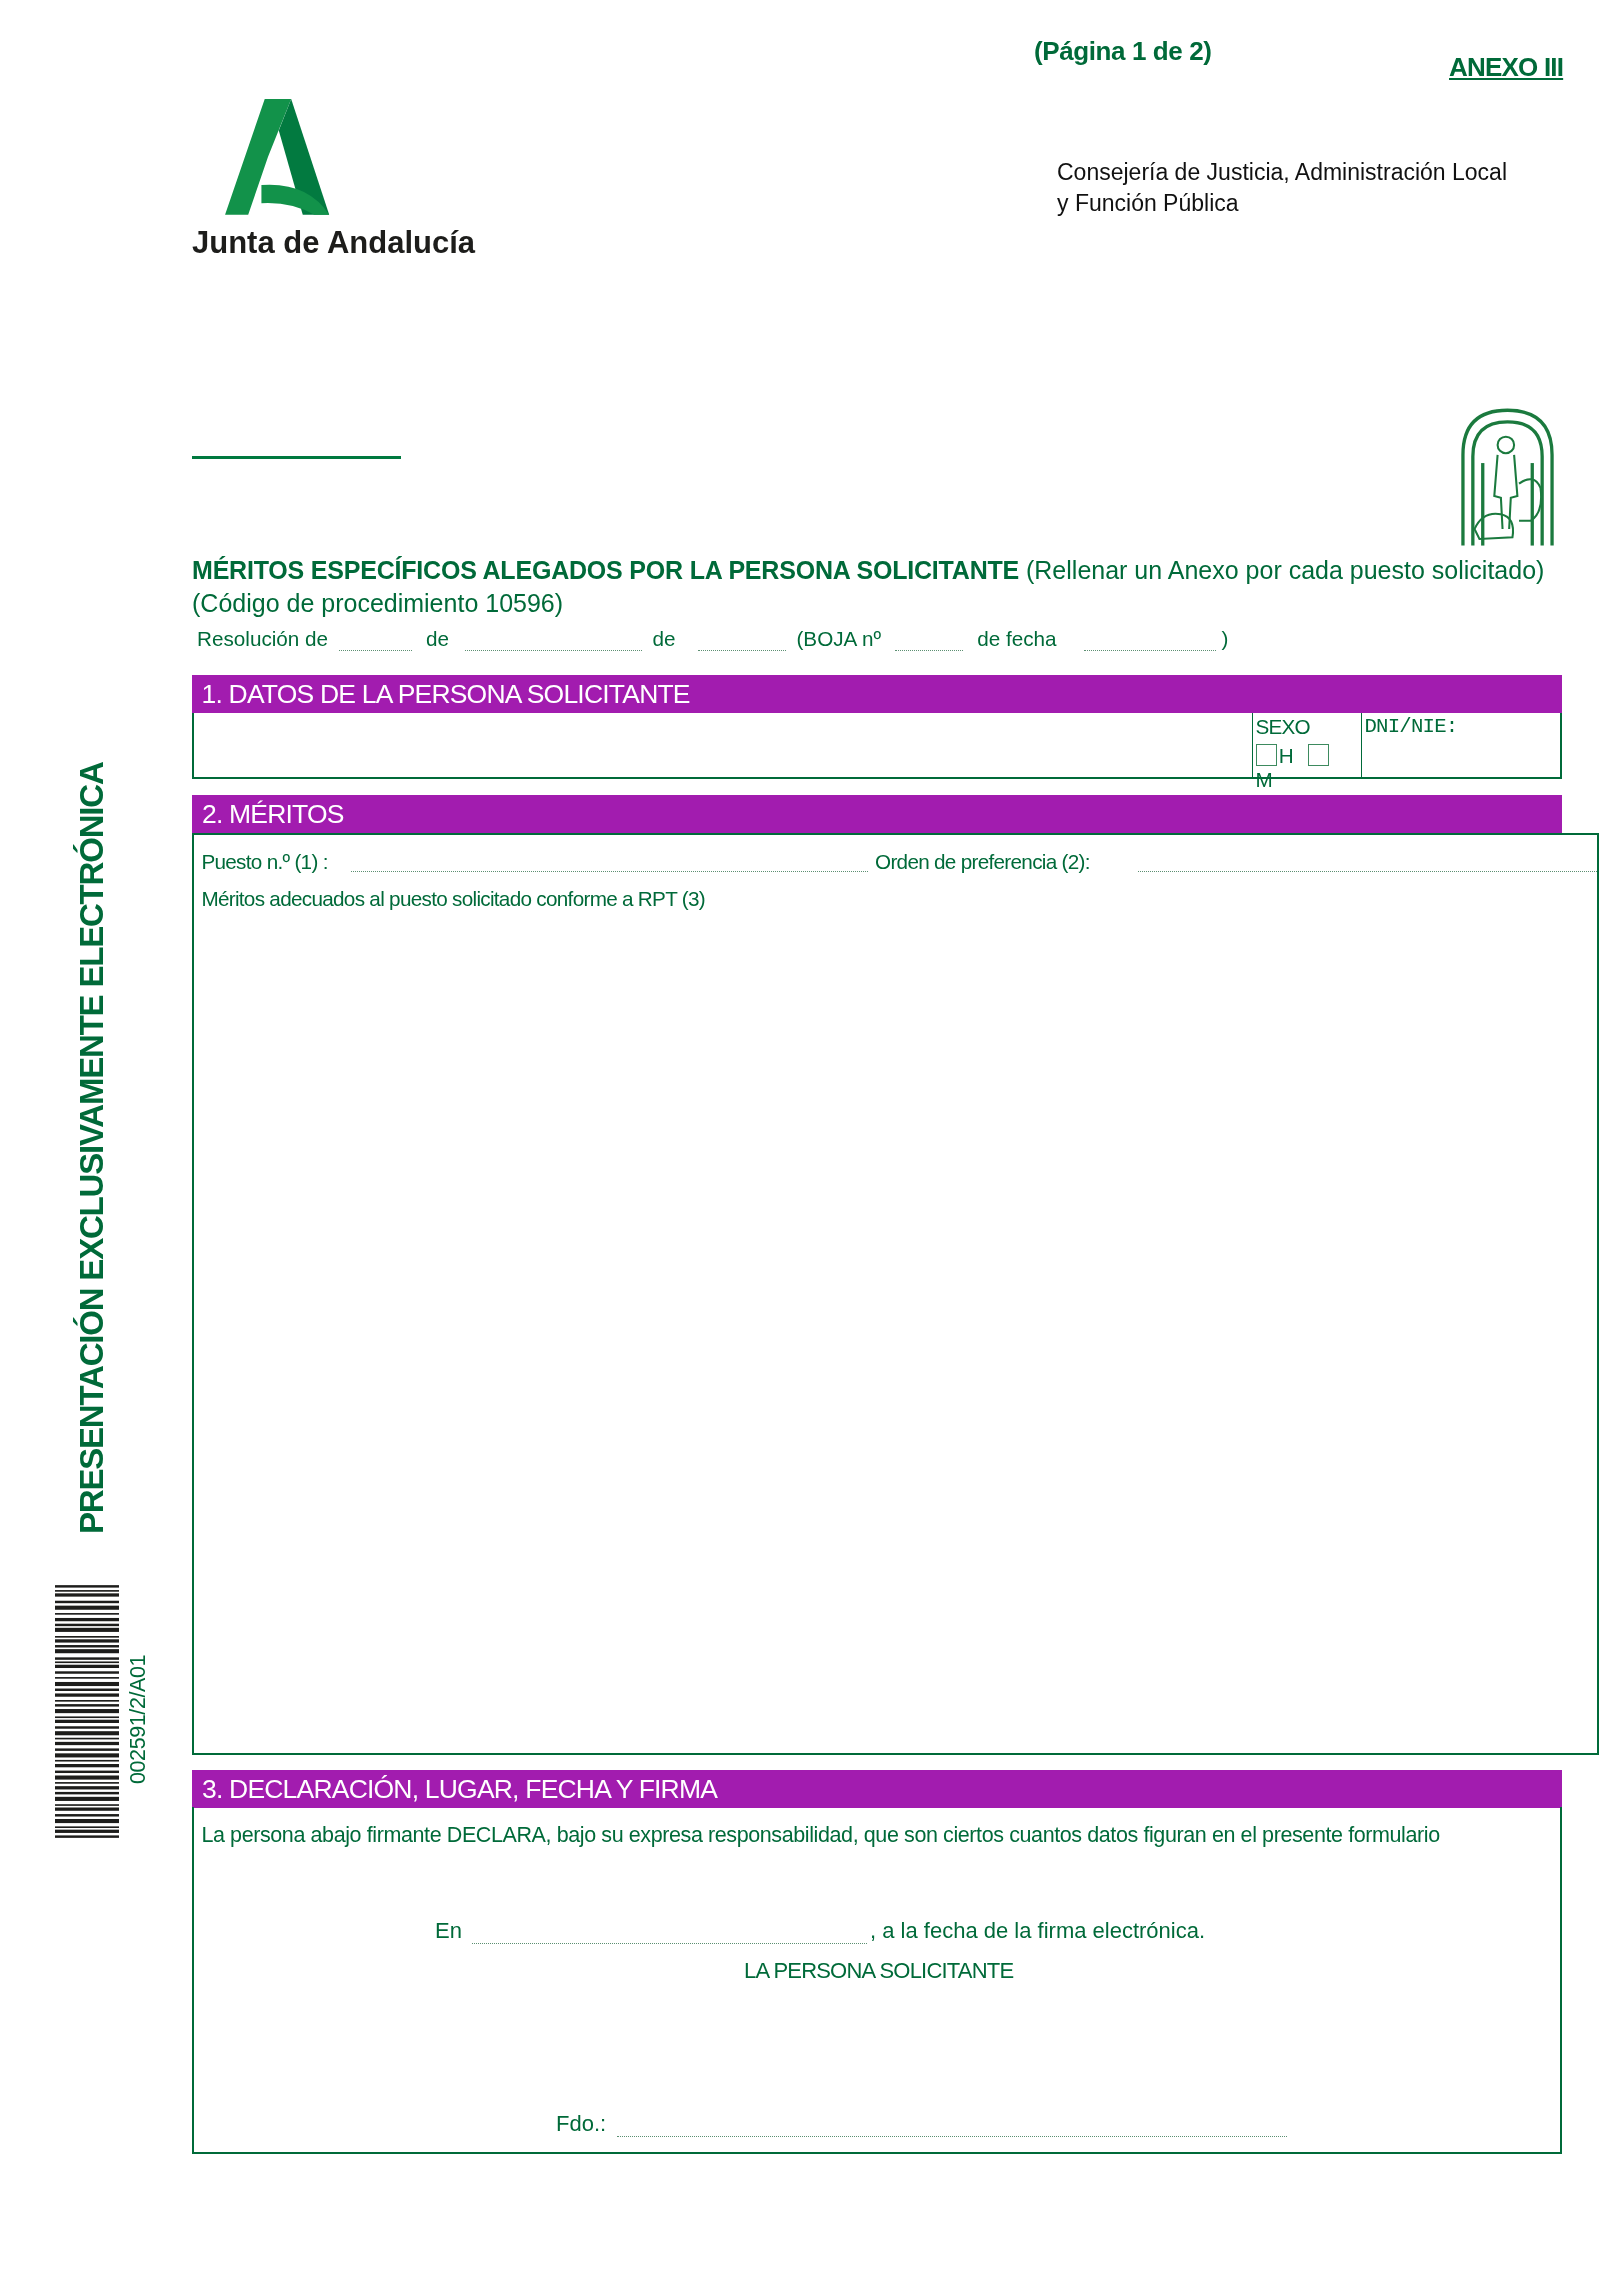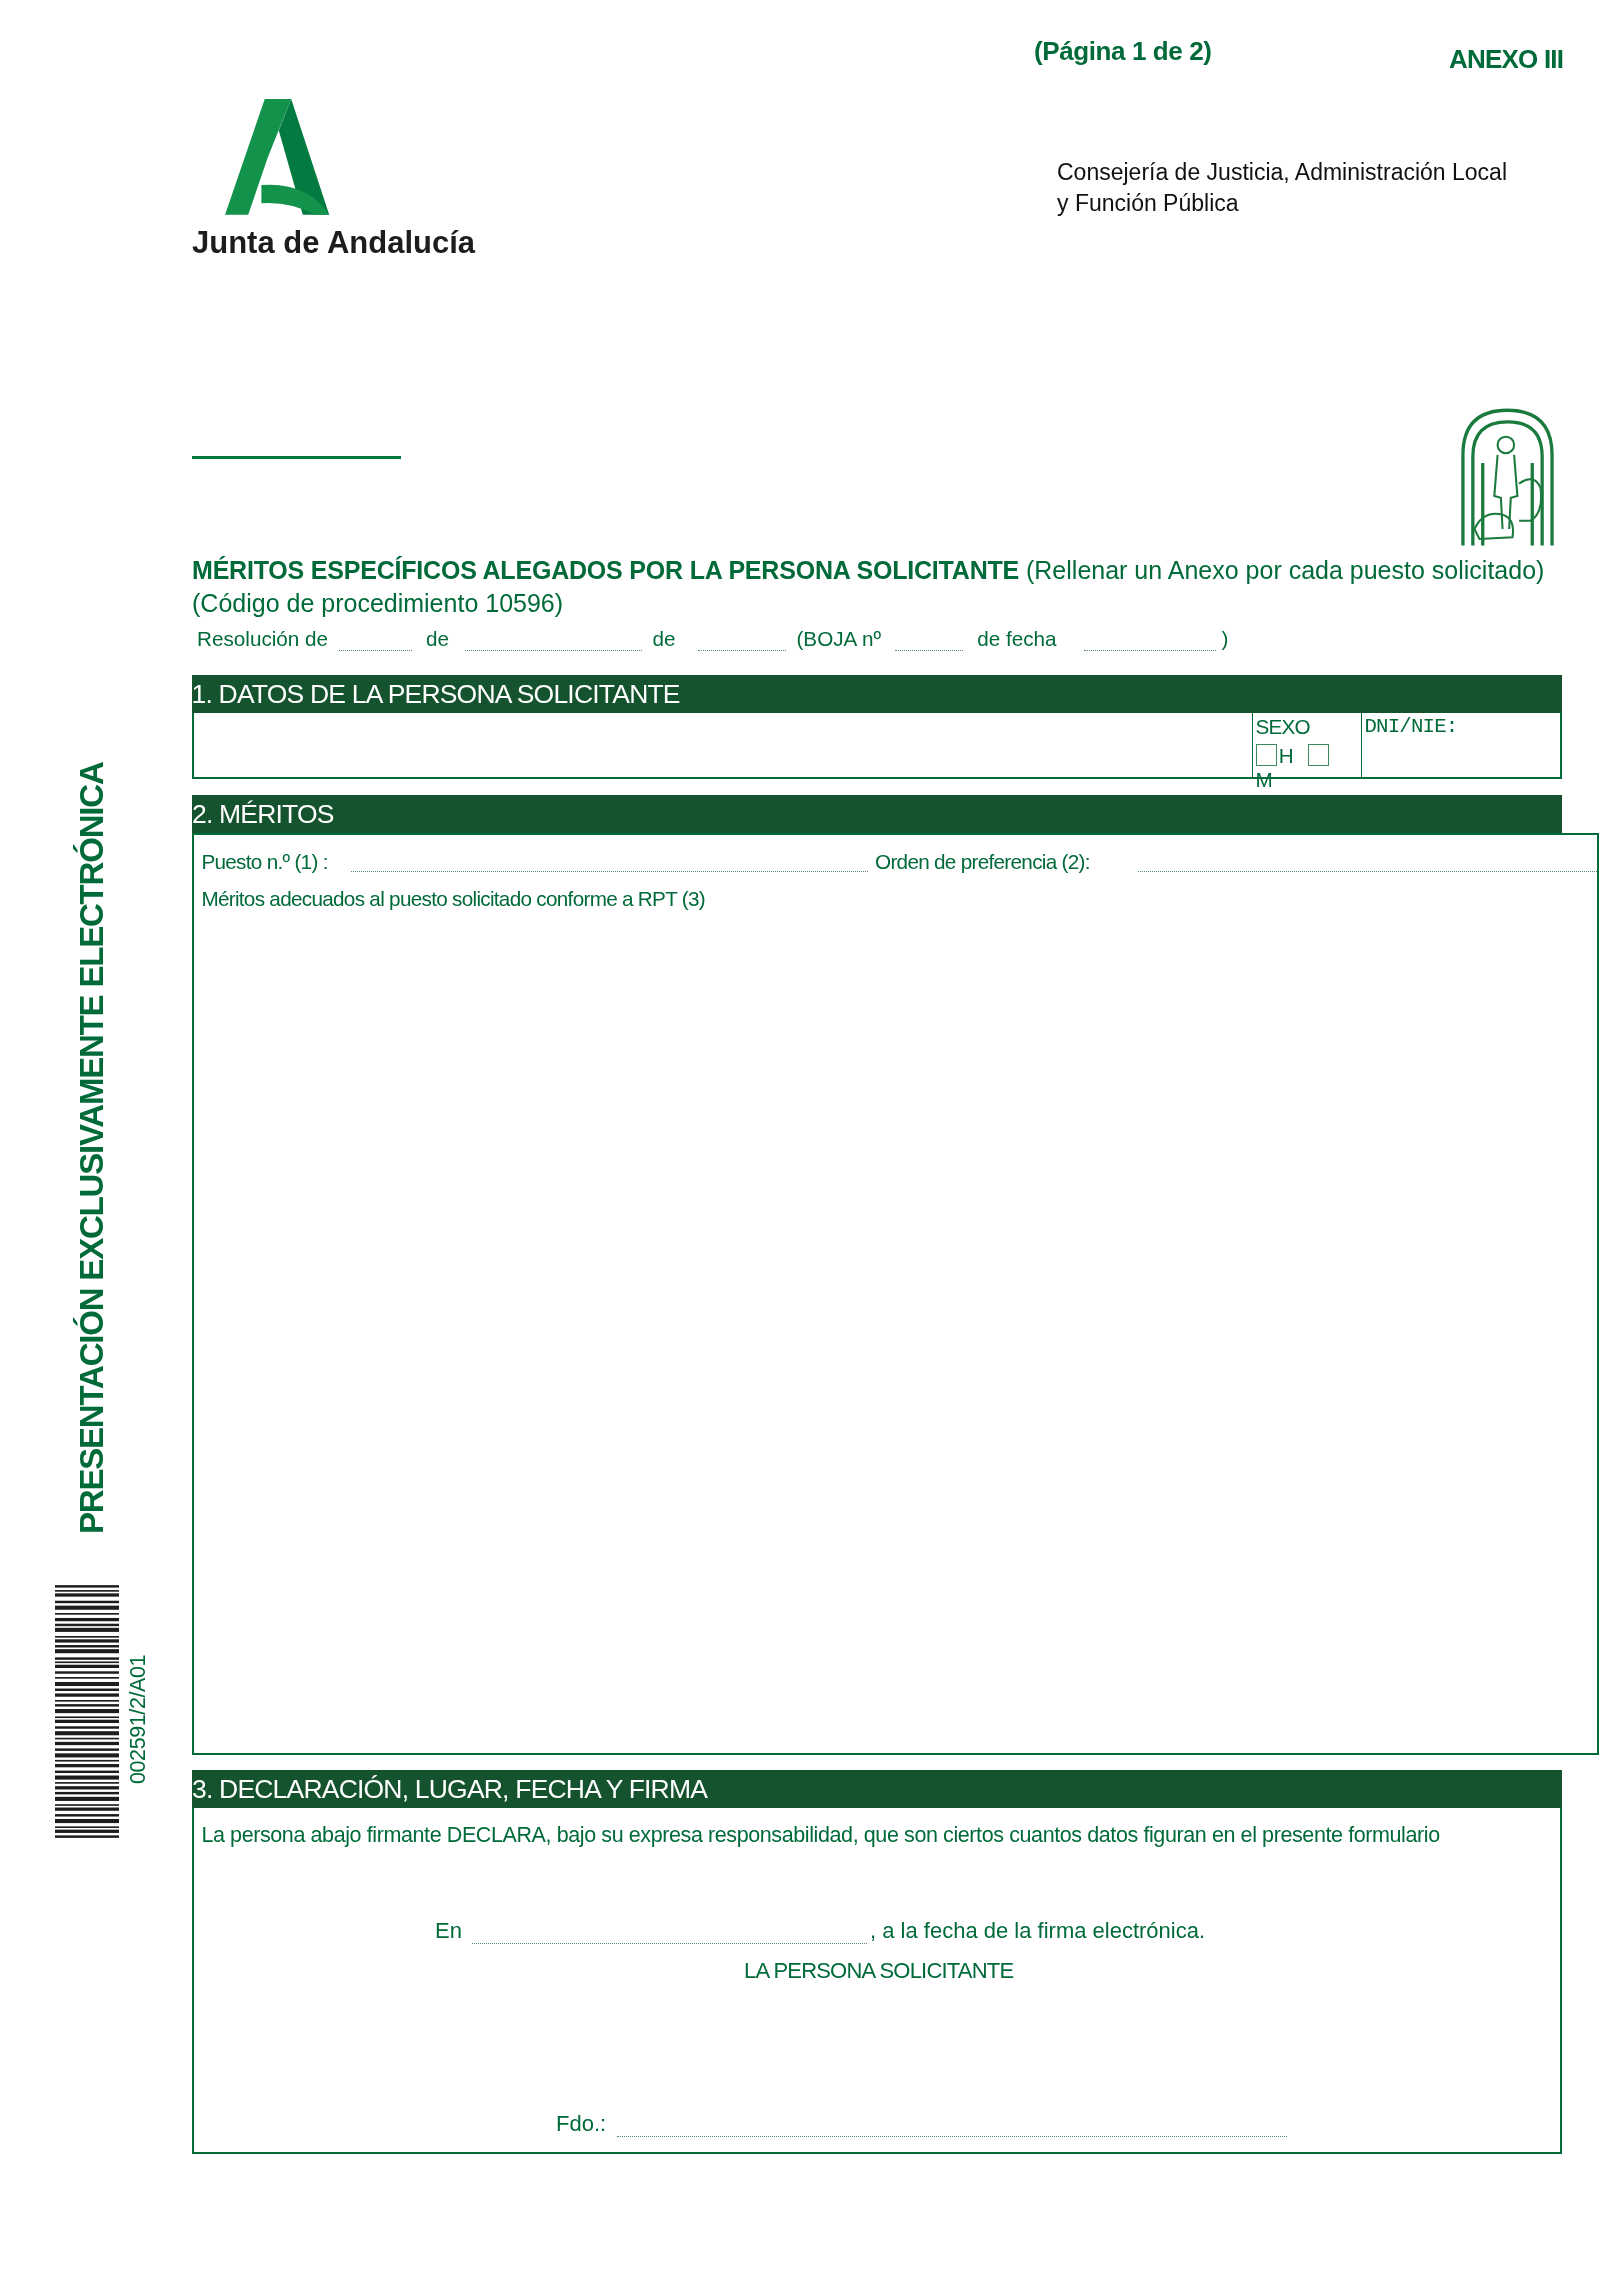--- a/index.html
+++ b/index.html
@@ -3,37 +3,37 @@
 <meta charset="utf-8">
 <style>
   html, body { margin: 0; padding: 0; background: #ffffff; }
   body { width: 1622px; height: 2295px; position: relative; overflow: hidden;
          font-family: "Liberation Sans", "DejaVu Sans", sans-serif; color: #006a39; }
   .abs { position: absolute; }
   .green { color: #006a39; }
 
   
   .page-no { left: 1034px; top: 36px; font-size: 26px; font-weight: bold; letter-spacing: -0.4px; }
-  .annex   { left: 1449px; top: 44px; font-size: 26px; font-weight: bold; letter-spacing: -0.8px; }
+  .annex   { left: 1449px; top: 52px; font-size: 26px; font-weight: bold; letter-spacing: -0.8px; text-decoration: underline; }
   .dept    { left: 1057px; top: 157px; font-size: 23px; line-height: 31px; color: #111; }
   .logo-wrap { left: 192px; top: 99px; width: 281px; height: 165px; }
   .logo-text { left: 192px; top: 225px; font-size: 31px; font-weight: bold; color: #1d1d1b; letter-spacing: 0px; }
   .short-rule { left: 192px; top: 456px; width: 209px; height: 3.3px; background: #00793f; }
   .coat { left: 1458px; top: 405px; width: 99px; height: 145px; }
 
   
   .title-line { left: 192px; top: 556px; font-size: 25px; white-space: nowrap; }
   .title-line b { font-weight: bold; letter-spacing: -0.2px; }
   .code-line { left: 192px; top: 589px; font-size: 25px; }
   .res-line { left: 197px; top: 627px; font-size: 20.7px; white-space: nowrap; text-align: right; }
   .dots { display: inline-block; border-bottom: 1.7px dotted #5c8f72; height: 18px; vertical-align: bottom; }
 
   
-  .sec-head { background: #14532d; color: #ffffff; font-size: 26.5px; height: 38px; line-height: 38px;
-              box-sizing: border-box; letter-spacing: -0.8px; white-space: nowrap; }
+  .sec-head { background: #a21caf; color: #ffffff; font-size: 26.5px; height: 38px; line-height: 38px;
+              padding-left: 10px; box-sizing: border-box; letter-spacing: -0.8px; white-space: nowrap; }
   .box { border: 2.5px solid #006a39; box-sizing: border-box; }
 
   .s1 { left: 192px; top: 675px; width: 1370px; height: 104px; }
   .s1 .sec-head { position: absolute; left: -2.5px; top: -2.5px; width: 1370px; }
   .s1-row { position: absolute; left: 0; top: 36px; right: 0; bottom: 0; }
   .cell { position: absolute; top: 0; bottom: 0; font-size: 20.7px; padding: 1.7px 2.5px; box-sizing: border-box; letter-spacing: -0.8px; }
   .cell-name { left: 0; width: 1058px; }
   .cell-sex  { left: 1058px; width: 88px; border-left: 1.7px solid #006a39; }
   .cell-dni  { left: 1167px; right: 0; border-left: 1.7px solid #006a39; font-family: Liberation Mono, monospace; }
   .chk { display: inline-block; width: 21.5px; height: 21.5px; border: 1.7px solid #3d8a5e; vertical-align: -3.3px; margin-right: 1.7px; box-sizing: border-box; }

